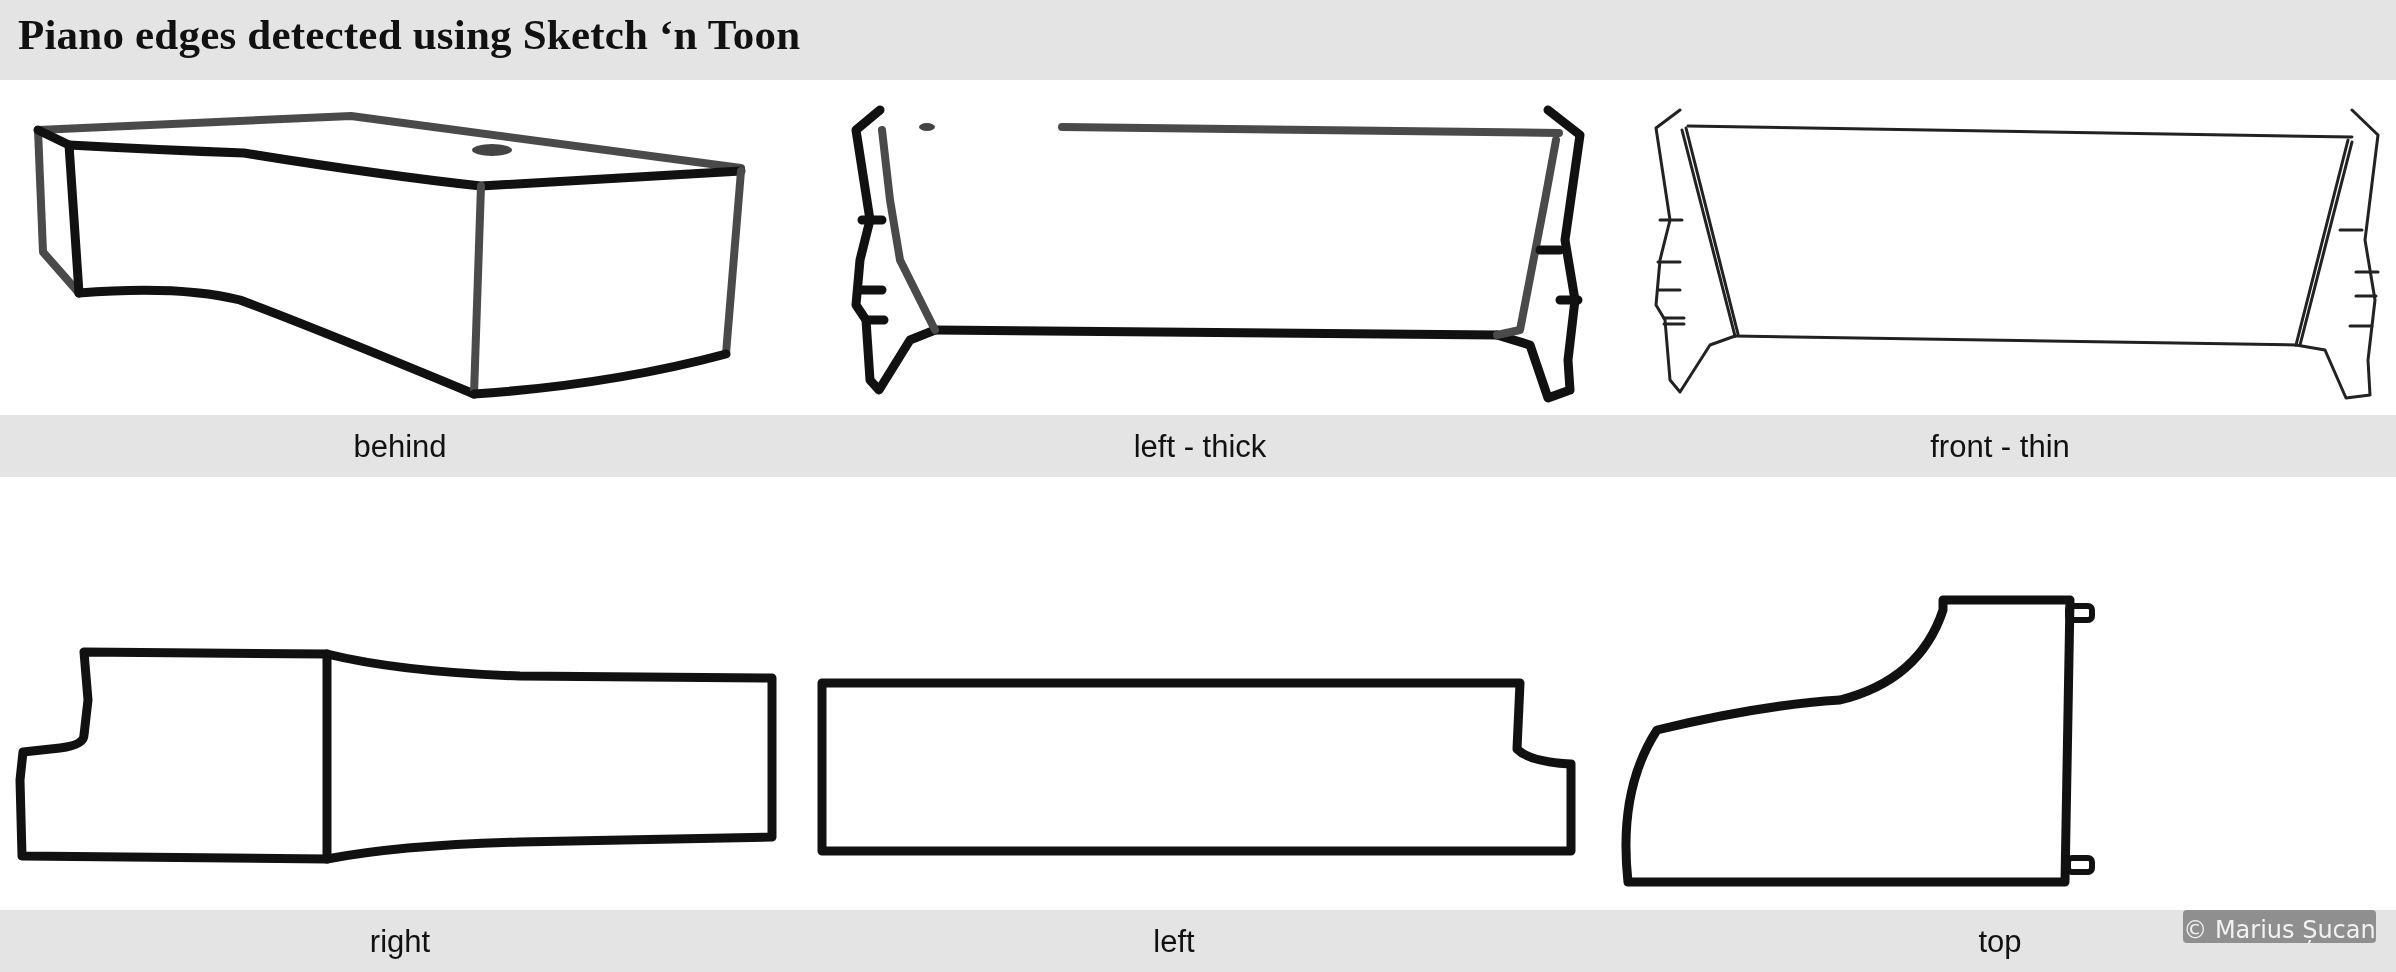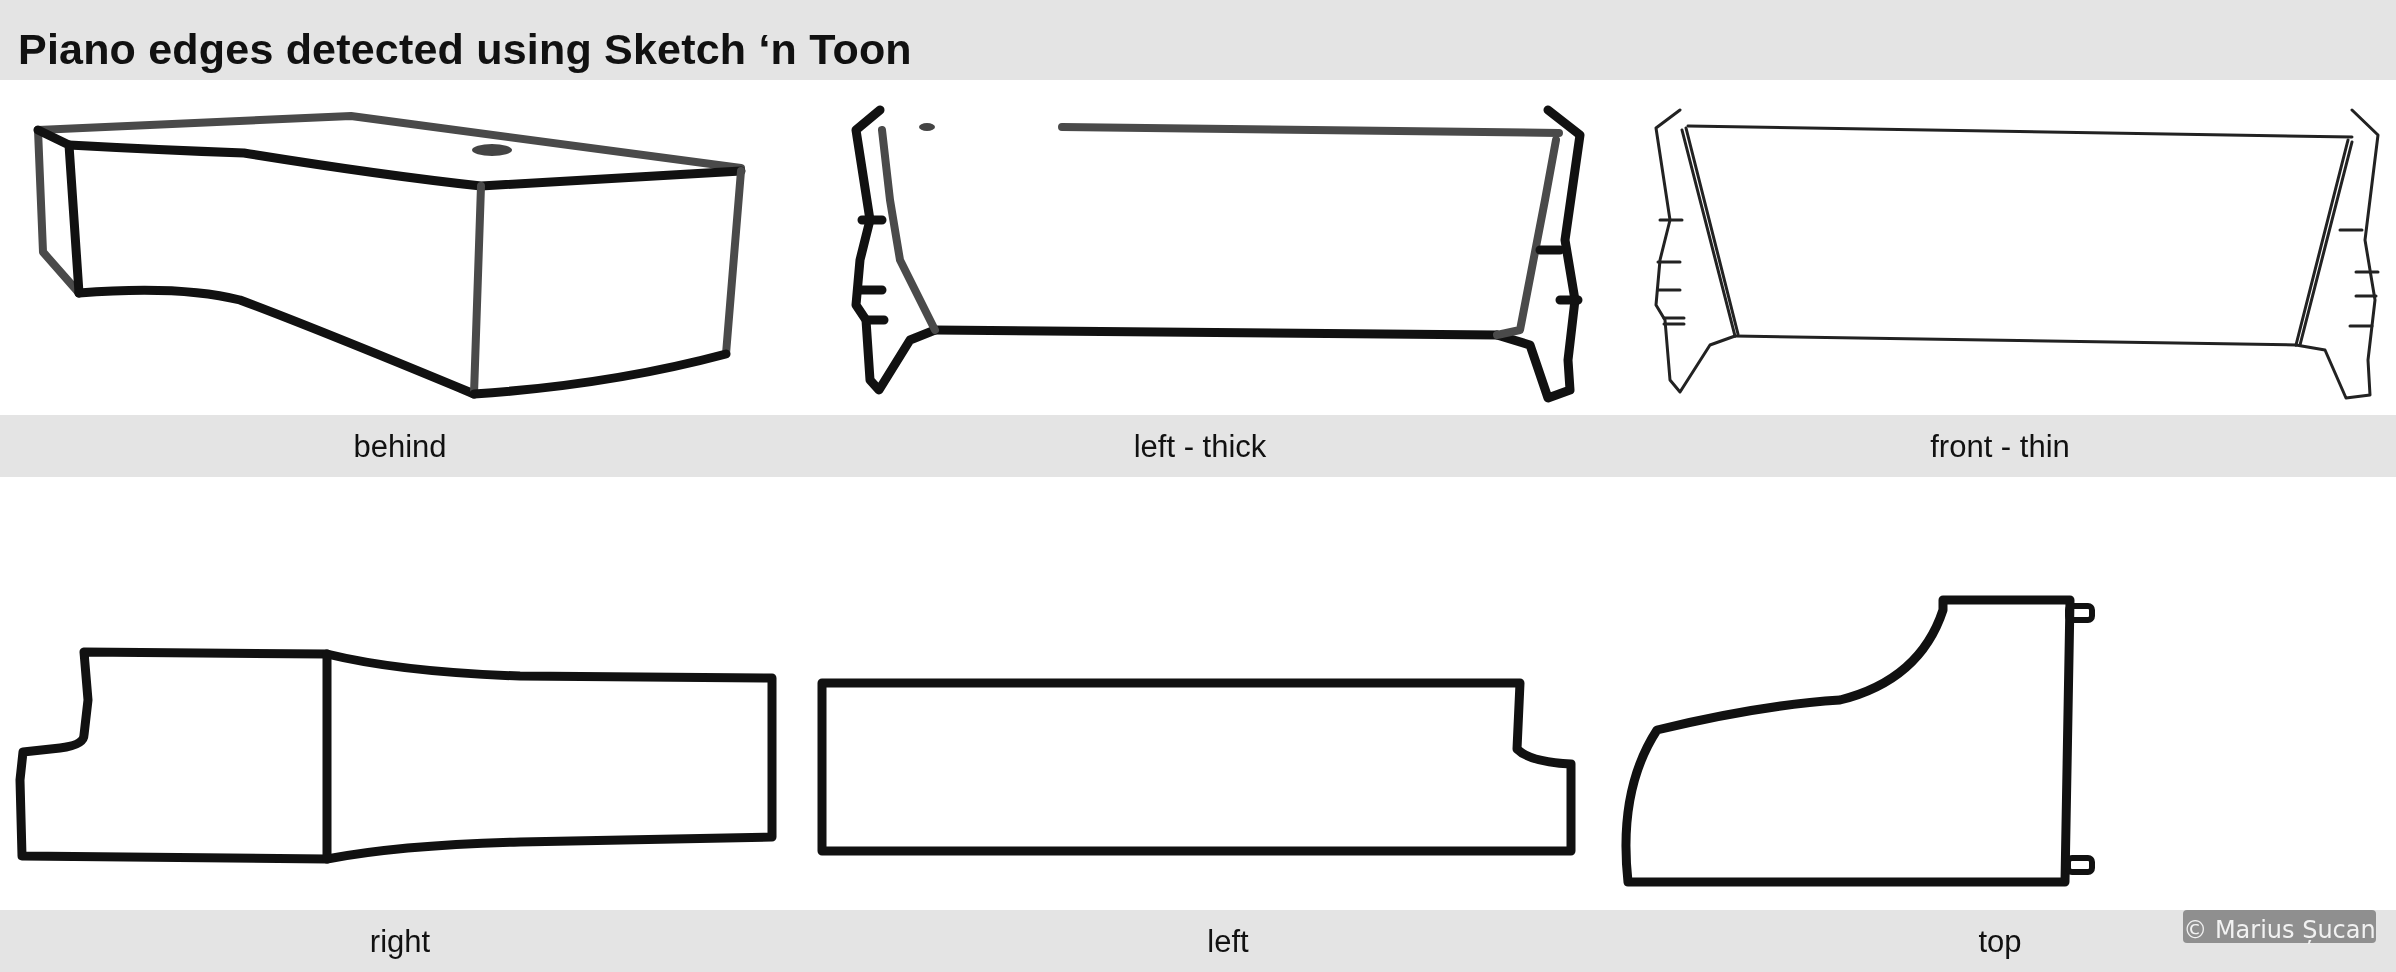--- a/index.html
+++ b/index.html
@@ -7,22 +7,21 @@
     width: 2396px; height: 972px; position: relative; overflow: hidden;
     background: #ffffff; font-family: "DejaVu Sans", sans-serif;
   }
   .title-bar {
     position: absolute; left: 0; top: 0; width: 2396px; height: 80px;
     background: #e4e4e4;
   }
   .title-text {
     position: absolute; left: 18px; top: 10px; font-size: 43px; font-weight: bold;
     color: #111; letter-spacing: 0.2px; white-space: nowrap;
-    font-family: Liberation Sans, sans-serif;
-    margin-top: 15px;
+    font-family: Liberation Serif, serif;
   }
   .label-band {
     position: absolute; left: 0; width: 2396px; background: #e4e4e4;
   }
   .band-top { top: 415px; height: 62px; }
   .band-bottom { top: 910px; height: 62px; }
   .caption {
     position: absolute; width: 800px; text-align: center; font-size: 31px;
     color: #111; font-family: "Liberation Sans", sans-serif; top: 14px;
   }
@@ -106,17 +105,17 @@
 </svg>
 
 <div class="label-band band-top">
   <div class="caption" style="left:0px">behind</div>
   <div class="caption" style="left:800px">left - thick</div>
   <div class="caption" style="left:1600px">front - thin</div>
 </div>
 
 <div class="label-band band-bottom">
   <div class="caption" style="left:0px">right</div>
-  <div class="caption" style="left:828px">left</div>
+  <div class="caption" style="left:774px">left</div>
   <div class="caption" style="left:1600px">top</div>
 </div>
 
 <div class="copyright">© Marius Șucan</div>
 
 </body></html>

